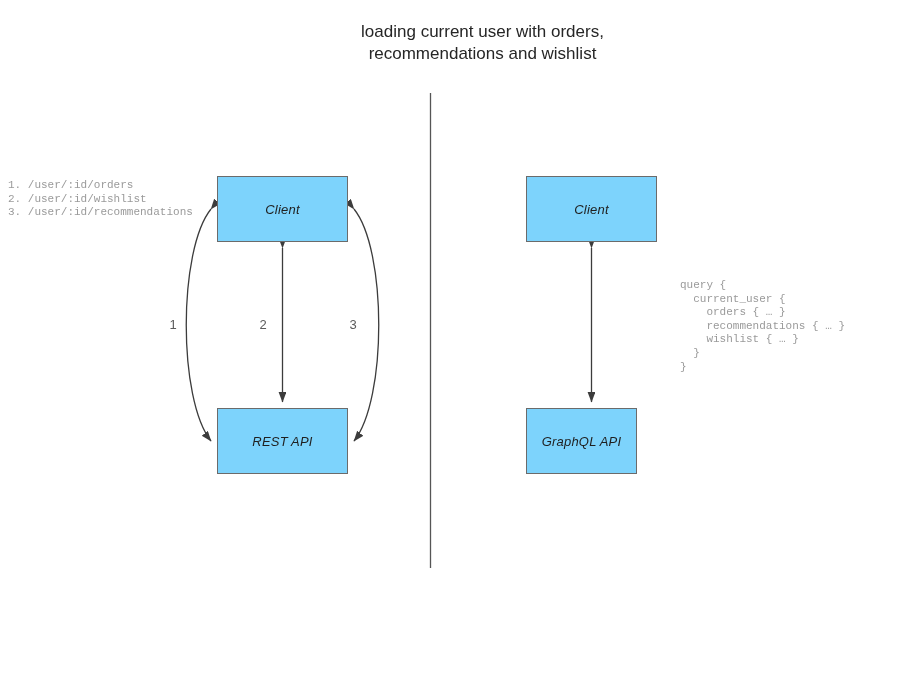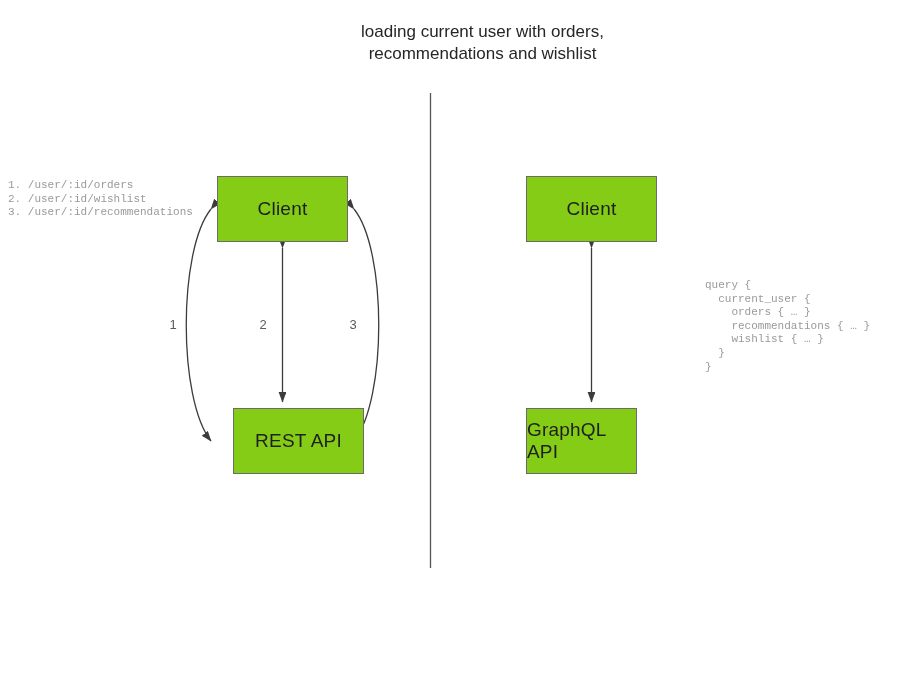--- a/index.html
+++ b/index.html
@@ -35,46 +35,47 @@
     line-height: 22px;
     color: #262626;
     white-space: pre-line;
     margin-left: 24px;
   }
 
   
   .node-box {
     position: absolute;
     box-sizing: border-box;
-    background: #84cc16;
+    background: #7dd3fc;
     border: 1.4px solid #6b6b6b;
     display: flex;
     align-items: center;
     justify-content: center;
-    font-size: 19px;
+    font-size: 13px;
     color: #1f1f1f;
     letter-spacing: 0.2px;
+    font-style: italic;
   }
 
   #node-client-rest  { left: 217px; top: 176px; width: 131px; height: 66px; }
-  #node-rest-api     { left: 217px; top: 408px; width: 131px; height: 66px; margin-left: 16px; }
+  #node-rest-api     { left: 217px; top: 408px; width: 131px; height: 66px; }
   #node-client-gql   { left: 526px; top: 176px; width: 131px; height: 66px; }
   #node-graphql-api  { left: 526px; top: 408px; width: 111px; height: 66px; }
 
   
   .mono-block {
     position: absolute;
     font-family: Liberation Mono, monospace;
     font-size: 11px;
     line-height: 13.6px;
     color: #9a9a9a;
     white-space: pre;
   }
   #rest-endpoint-list { left: 8px; top: 179px; }
-  #graphql-query      { left: 705px; top: 279px; }
+  #graphql-query      { left: 680px; top: 279px; }
 
   
   .edge-label {
     position: absolute;
     font-size: 13px;
     color: #5b5b5b;
     text-align: center;
     width: 20px;
   }
   #edge-label-1 { left: 163px; top: 317px; }

